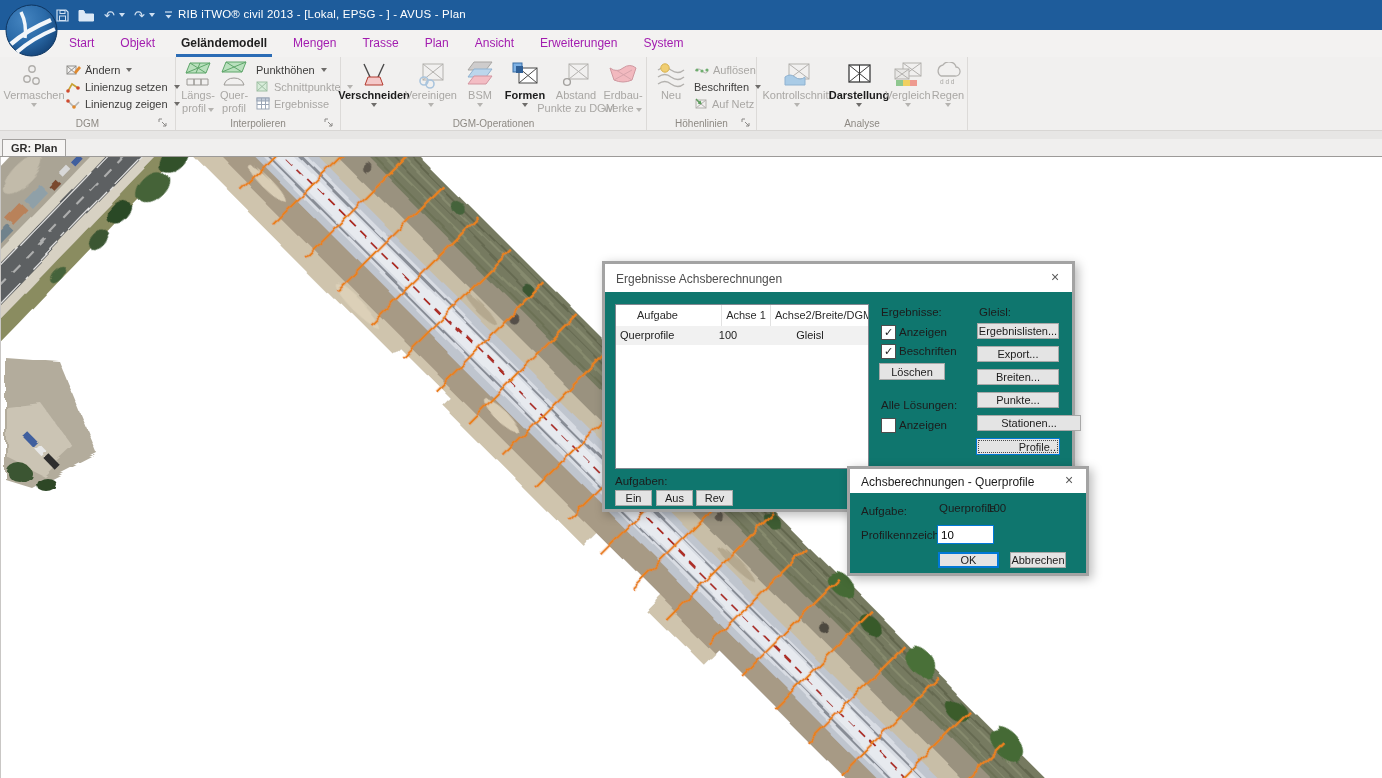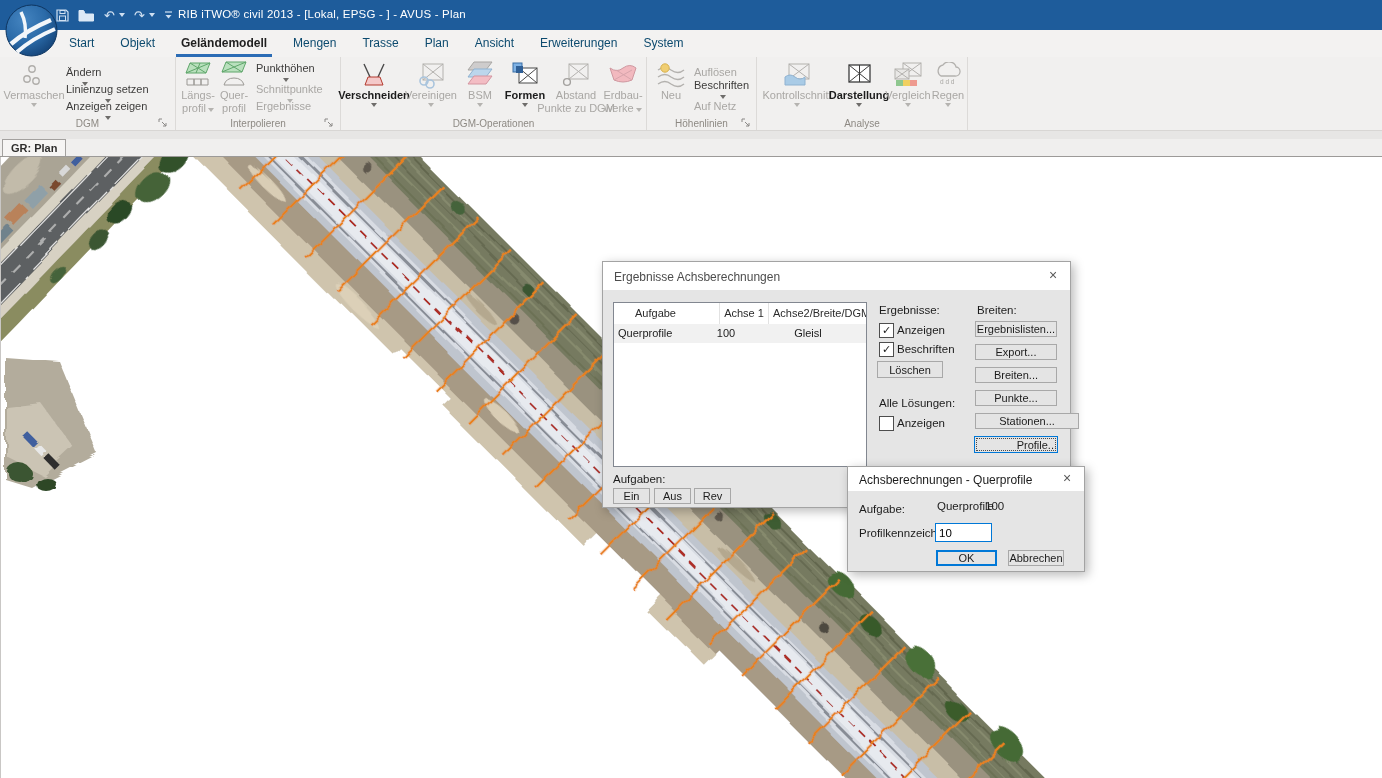--- a/index.html
+++ b/index.html
@@ -9,49 +9,49 @@
 
   
   .titlebar{position:absolute;left:0;top:0;width:1382px;height:30px;background:#1e5c9b;}
   .qat{position:absolute;left:56px;top:4px;height:22px;display:flex;align-items:center;gap:9px;color:#d3e2f2;}
   .apptitle{position:absolute;left:178px;top:8px;font-size:11.5px;color:#fff;letter-spacing:.2px;}
   .logo{position:absolute;left:5px;top:4px;z-index:40;}
 
   
   .tabsrow{position:absolute;left:0;top:30px;width:1382px;height:27px;background:#f3f2f1;border-bottom:1px solid #e3e1df;}
   .tabs{position:absolute;left:56px;top:0;height:27px;display:flex;}
-  .tab{padding:0 13px;font-size:12px;color:#0c4a6e;line-height:26px;position:relative;cursor:default;}
+  .tab{padding:0 13px;font-size:12px;color:#a21caf;line-height:26px;position:relative;cursor:default;}
   .tab.active{font-weight:700;color:#1f1f1f;}
   .tab.active::after{content:"";position:absolute;left:8px;right:8px;bottom:0;height:3px;background:#2b6cb5;}
 
   
   .ribbon{position:absolute;left:0;top:57px;width:1382px;height:73px;background:#f1f0ef;}
   .ribbon-bottom{position:absolute;left:0;top:130px;width:1382px;height:9px;background:#e7e6e5;border-top:1px solid #d8d6d4;}
   .rgroup{position:absolute;top:0;height:73px;border-right:1px solid #dcdad8;}
   .rgname{position:absolute;bottom:1px;left:0;right:0;text-align:center;font-size:10px;color:#8d8983;}
   .launcher{position:absolute;bottom:2px;width:10px;height:10px;}
   .bigbtn{position:absolute;top:2px;display:flex;flex-direction:column;align-items:center;gap:1px;}
   .bigbtn .bicon{height:30px;display:flex;align-items:flex-end;}
   .blabel{font-size:11px;line-height:11.5px;text-align:center;color:#3d3c3b;white-space:nowrap;}
   .gray .blabel{color:#a9a7a4;}
   .bold .blabel{font-weight:700;color:#1c1c1c;}
-  .smallbtn{position:absolute;height:15px;display:flex;align-items:center;gap:4px;font-size:11px;color:#3d3c3b;white-space:nowrap;flex-direction:column;}
+  .smallbtn{position:absolute;height:15px;display:flex;align-items:center;gap:4px;font-size:11px;color:#3d3c3b;white-space:nowrap;}
   .smallbtn.gray{color:#a9a7a4;}
   .caret{display:inline-block;width:0;height:0;border-left:3.5px solid transparent;border-right:3.5px solid transparent;border-top:4px solid #6e6c6a;margin-left:2px;}
   .gray .caret,.caret.gray{border-top-color:#b5b3b0;}
   .caret.under{margin:0;}
 
   
   .docstrip{position:absolute;left:0;top:139px;width:1382px;height:17px;background:#f0efee;border-bottom:1px solid #9c9a98;}
   .doctab{position:absolute;left:2px;top:0;height:16px;padding:0 8px;background:#f6f5f4;border:1px solid #a3a19f;border-bottom:none;
           font-size:11px;font-weight:700;color:#2f2e2d;line-height:16px;}
   .canvas{position:absolute;left:0;top:157px;width:1382px;height:621px;background:#fff;border-left:1px solid #c9c7c5;}
 
   
-  .dlg{position:absolute;background:#e5e5e5;border:1px solid #a3a3a3;box-shadow:3px 3px 10px rgba(0,0,0,.28);}
+  .dlg{position:absolute;background:#0f766e;border:3px solid #a3a3a3;box-shadow:3px 3px 10px rgba(0,0,0,.28);}
   .dlg-title{position:absolute;left:0;top:0;right:0;height:28px;background:#ffffff;}
   .dlg-title span{position:absolute;left:11px;top:8px;font-size:12px;color:#4d4d4d;}
   .dlg-x{position:absolute;top:0;right:0;width:34px;height:26px;text-align:center;line-height:26px;font-size:14px;color:#5a5a5a;}
   .dlg2 .dlg-title{height:24px;}
   .dlg2 .dlg-title span{top:6px;color:#1b1b1b;}
   .lbl{position:absolute;font-size:11.5px;color:#1c1c1c;white-space:nowrap;}
   .wbtn{position:absolute;background:#e4e4e4;border:1px solid #a8a8a8;font-size:11px;color:#1c1c1c;
         text-align:center;font-family:"Liberation Sans",sans-serif;padding:0;}
   .wbtn.focus{border:1px solid #0078d7;outline:1px dotted #4a4a4a;outline-offset:-3px;text-align:right;}
   .wbtn.default{border:2px solid #0078d7;text-align:center;}
@@ -150,21 +150,21 @@
         </svg>
       <span>Linienzug setzen</span>
         <span class="caret"></span>
     </div>
     <div class="smallbtn" style="left:66px;top:39px">
       <svg width="15" height="14" viewBox="0 0 15 14">
           <path d="M2,4 L8,10 L13,5" fill="none" stroke="#b5b3af" stroke-width="1.6"></path>
           <circle cx="2" cy="4" r="1.8" fill="#cf4a2e"></circle>
           <circle cx="8" cy="10" r="1.8" fill="#e0892e"></circle>
         </svg>
-      <span>Anzeigen zeigen</span>
+      <span>Linienzug zeigen</span>
         <span class="caret"></span>
     </div>
     <div class="rgname">DGM</div>
     <svg class="launcher" style="left:158px" viewBox="0 0 10 10">
         <path d="M1,4 V1 H4 M4,4 L8,8 M8,5 V8 H5" fill="none" stroke="#8a8886"></path>
       </svg>
   </div>
 
   <div class="rgroup" style="left:176px;width:164px">
     <div class="bigbtn gray" style="left:4px;width:36px">
@@ -529,21 +529,21 @@
   <span class="cb" style="left:276px;top:61px">✓</span>
   <span class="cblbl" style="left:294px;top:62px">Anzeigen</span>
   <span class="cb" style="left:276px;top:80px">✓</span>
   <span class="cblbl" style="left:294px;top:81px">Beschriften</span>
   <button class="wbtn" style="left:274px;top:99px;width:66px;height:17px">Löschen</button>
 
   <span class="lbl" style="left:276px;top:135px">Alle Lösungen:</span>
   <span class="cb" style="left:276px;top:154px"></span>
   <span class="cblbl" style="left:294px;top:155px">Anzeigen</span>
 
-  <span class="lbl" style="left:374px;top:42px">Breiten:</span>
+  <span class="lbl" style="left:374px;top:42px">Gleisl:</span>
   <button class="wbtn" style="left:372px;top:59px;width:82px;height:16px">Ergebnislisten...</button>
   <button class="wbtn" style="left:372px;top:82px;width:82px;height:16px">Export...</button>
   <button class="wbtn" style="left:372px;top:105px;width:82px;height:16px">Breiten...</button>
   <button class="wbtn" style="left:372px;top:128px;width:82px;height:16px">Punkte...</button>
   <button class="wbtn" style="left:372px;top:151px;width:104px;height:16px">Stationen...</button>
   <button class="wbtn focus" style="left:371px;top:174px;width:84px;height:17px">Profile...</button>
 
   <span class="lbl" style="left:10px;top:211px">Aufgaben:</span>
   <button class="wbtn" style="left:10px;top:226px;width:37px;height:16px">Ein</button>
   <button class="wbtn" style="left:51px;top:226px;width:37px;height:16px">Aus</button>

